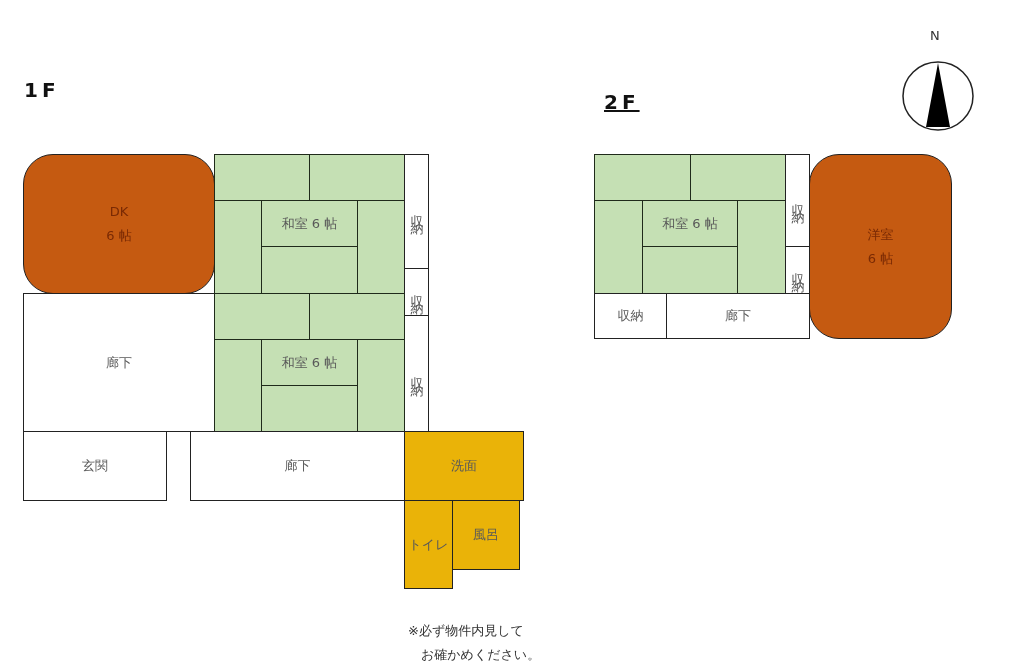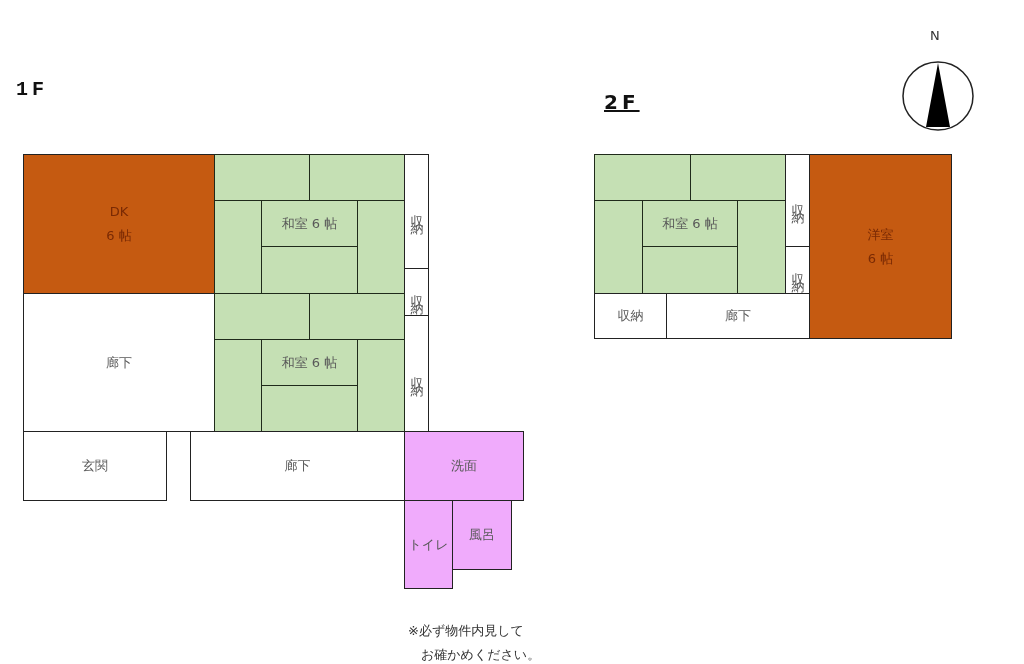--- a/index.html
+++ b/index.html
@@ -1,35 +1,35 @@
 <!DOCTYPE html>
 <html><head>
 <meta charset="utf-8">
 <style>
   html, body { margin:0; padding:0; background:#ffffff; }
   body { width:1024px; height:664px; position:relative; overflow:hidden;
          font-family:"DejaVu Sans", "Liberation Sans", sans-serif; color:#595959; }
   .floor-label { position:absolute; font-size:20px; font-weight:bold; color:#111; letter-spacing:4px; }
   .room { position:absolute; box-sizing:border-box; border:1.5px solid #222; display:flex;
           align-items:center; justify-content:center; text-align:center; font-size:13px; color:#595959; }
-  .room.orange { background:#C55A11; color:#7a2a04; }
-  .room.peach { background:#f0abfc; }
+  .room.orange { background:#C55A11; color:#7a2a04;border-radius:30px; }
+  .room.peach { background:#eab308; }
   .room.white { background:#ffffff; }
   .mat { position:absolute; box-sizing:border-box; border:1.5px solid #1f2a1a; background:#C5E0B4; }
   .vtext { writing-mode:vertical-rl; text-orientation:upright; letter-spacing:8px; }
   .twoline { line-height:24px; white-space:pre; }
   .label-center { position:absolute; font-size:13px; color:#595959; display:flex; align-items:center; justify-content:center; }
   .compass { position:absolute; left:902px; top:60px; width:72px; height:72px; }
   .compass-n { position:absolute; left:930px; top:28px; font-size:13px; color:#333; }
   .note { position:absolute; left:408px; top:619px; font-size:13px; color:#333; line-height:24px; white-space:pre; }
 </style>
 </head>
 <body>
 
-<div class="floor-label" style="left:16px; top:78px;font-family:Liberation Mono, monospace;">1F</div>
+<div class="floor-label" style="left:24px; top:78px;">1F</div>
 
 <div>
 
   <div class="room orange twoline" style="left:23px; top:154px; width:192px; height:140px;">DK
 6 帖</div>
 
   <div>
     <div class="mat" style="left:214px; top:154px; width:96px; height:47px;"></div>
     <div class="mat" style="left:309px; top:154px; width:96px; height:47px;"></div>
     <div class="mat" style="left:214px; top:200px; width:48px; height:94px;"></div>
@@ -58,21 +58,21 @@
     <div class="mat" style="left:261px; top:339px; width:97px; height:47px;"></div>
     <div class="mat" style="left:261px; top:385px; width:97px; height:47px;"></div>
     <div class="mat" style="left:357px; top:339px; width:48px; height:93px;"></div>
     <div class="label-center" style="left:261px; top:339px; width:97px; height:47px;">和室 6 帖</div>
   </div>
 
   <div class="room white" style="left:23px; top:431px; width:144px; height:70px;">玄関</div>
   <div class="room white" style="left:190px; top:431px; width:215px; height:70px;">廊下</div>
   <div class="room peach" style="left:404px; top:431px; width:120px; height:70px;">洗面</div>
   <div class="room peach" style="left:404px; top:500px; width:49px; height:89px;">トイレ</div>
-  <div class="room peach" style="left:452px; top:500px; width:60px; height:70px;">風呂</div>
+  <div class="room peach" style="left:452px; top:500px; width:68px; height:70px;">風呂</div>
 </div>
 
 <div class="floor-label" style="left:604px; top:90px;text-decoration:underline;">2F</div>
 
 <div>
   <div>
     <div class="mat" style="left:594px; top:154px; width:97px; height:47px;"></div>
     <div class="mat" style="left:690px; top:154px; width:96px; height:47px;"></div>
     <div class="mat" style="left:594px; top:200px; width:49px; height:94px;"></div>
     <div class="mat" style="left:642px; top:200px; width:96px; height:47px;"></div>

